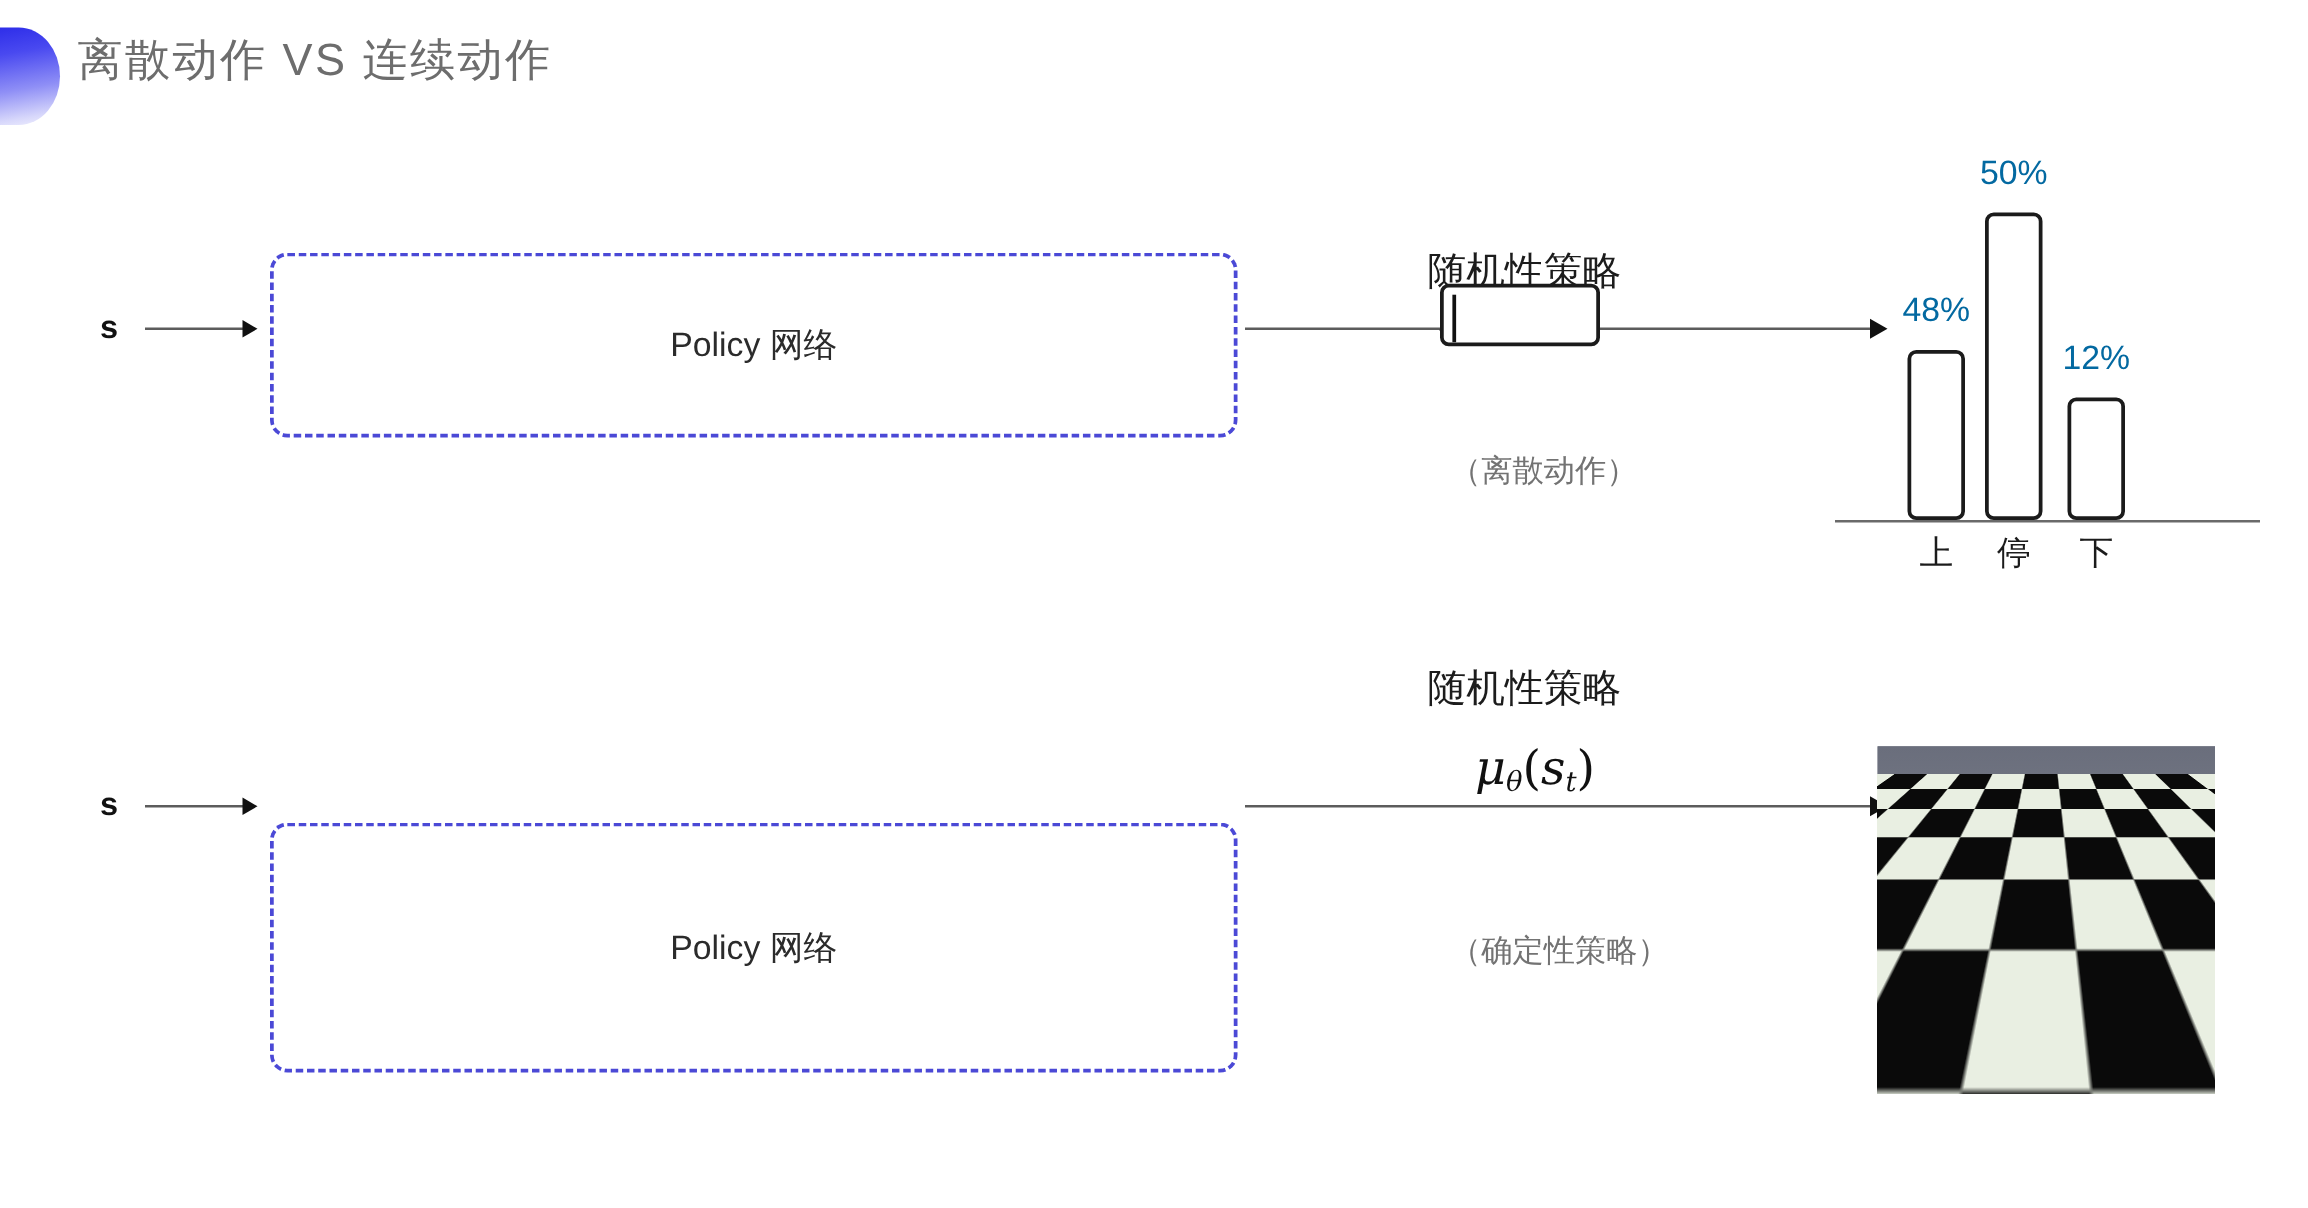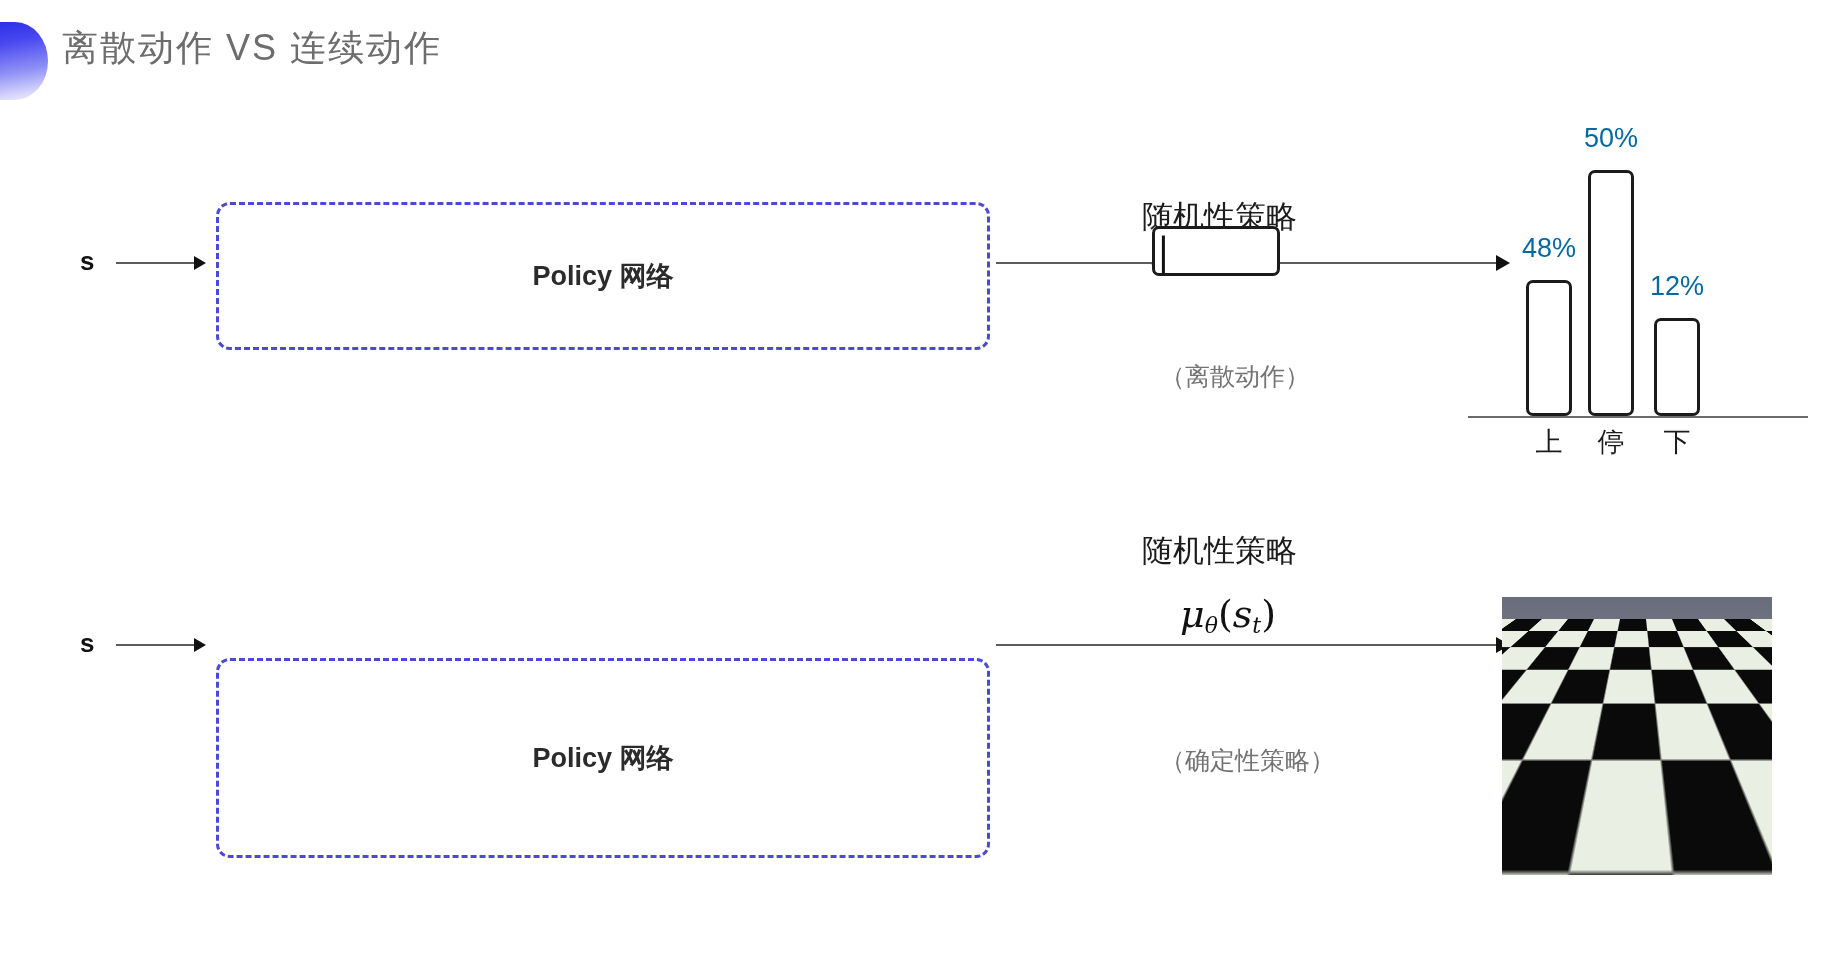--- a/index.html
+++ b/index.html
@@ -39,21 +39,20 @@
     text-align: center;
   }
 
   
   .policy-box {
     position: absolute;
     border: 3px dashed #4b49d6;
     border-radius: 14px;
     background: transparent;
     box-sizing: border-box;
-    font-weight: bold;
   }
   .policy-box-label {
     position: absolute;
     left: 0;
     right: 0;
     top: 50%;
     transform: translateY(-50%);
     text-align: center;
     font-size: 27px;
     color: #2b2b2b;

